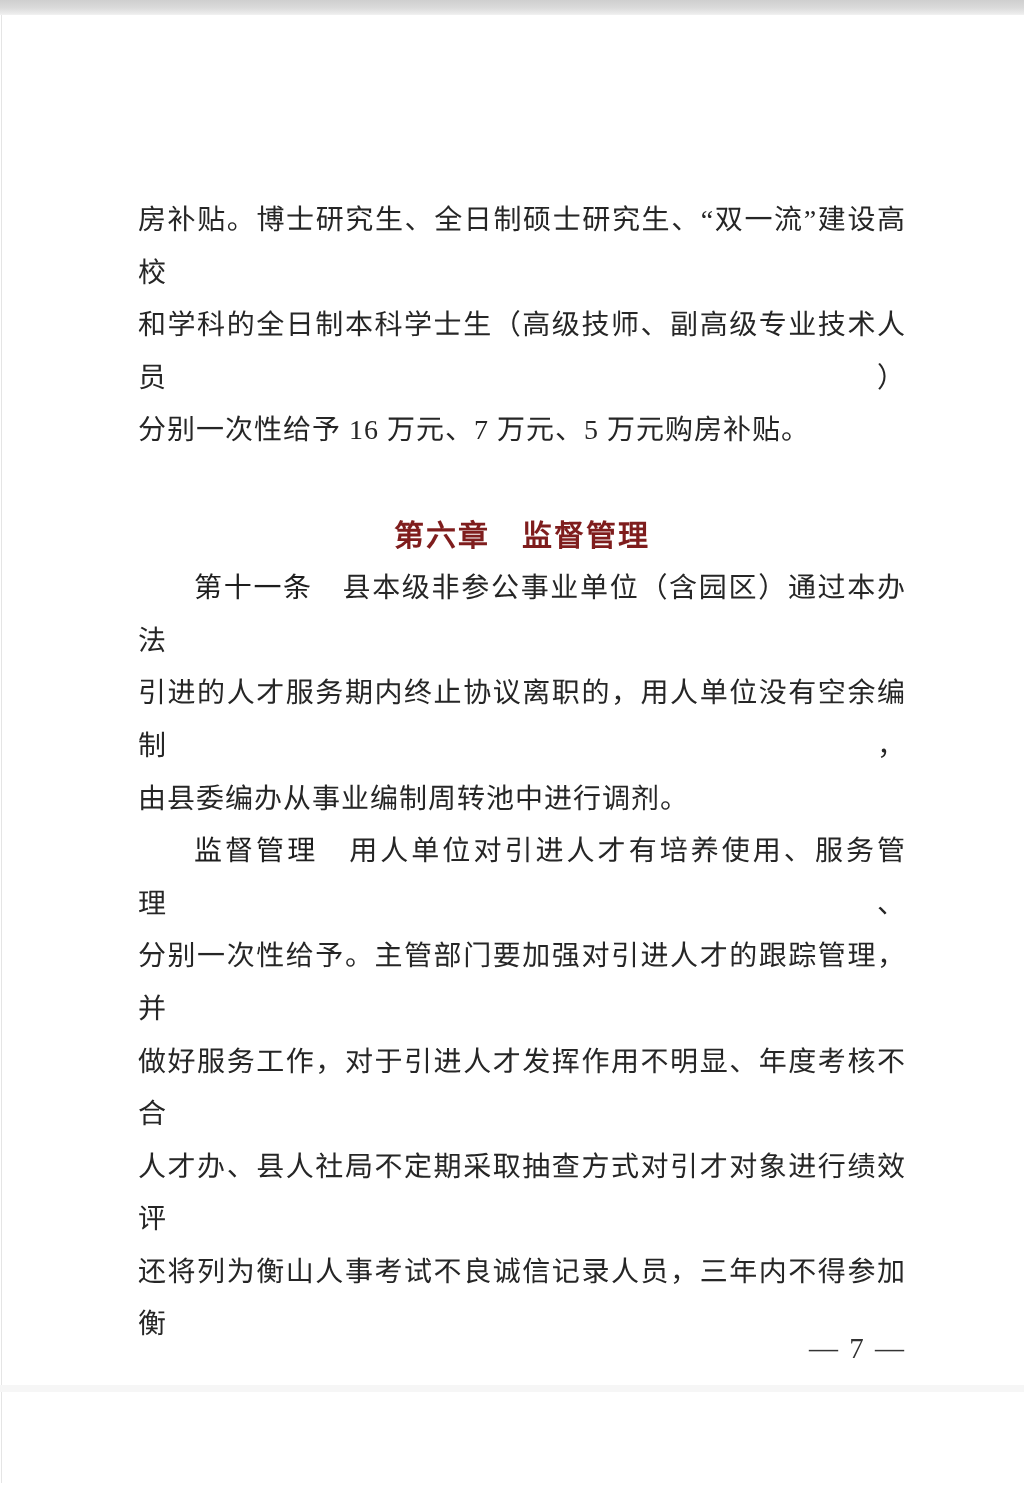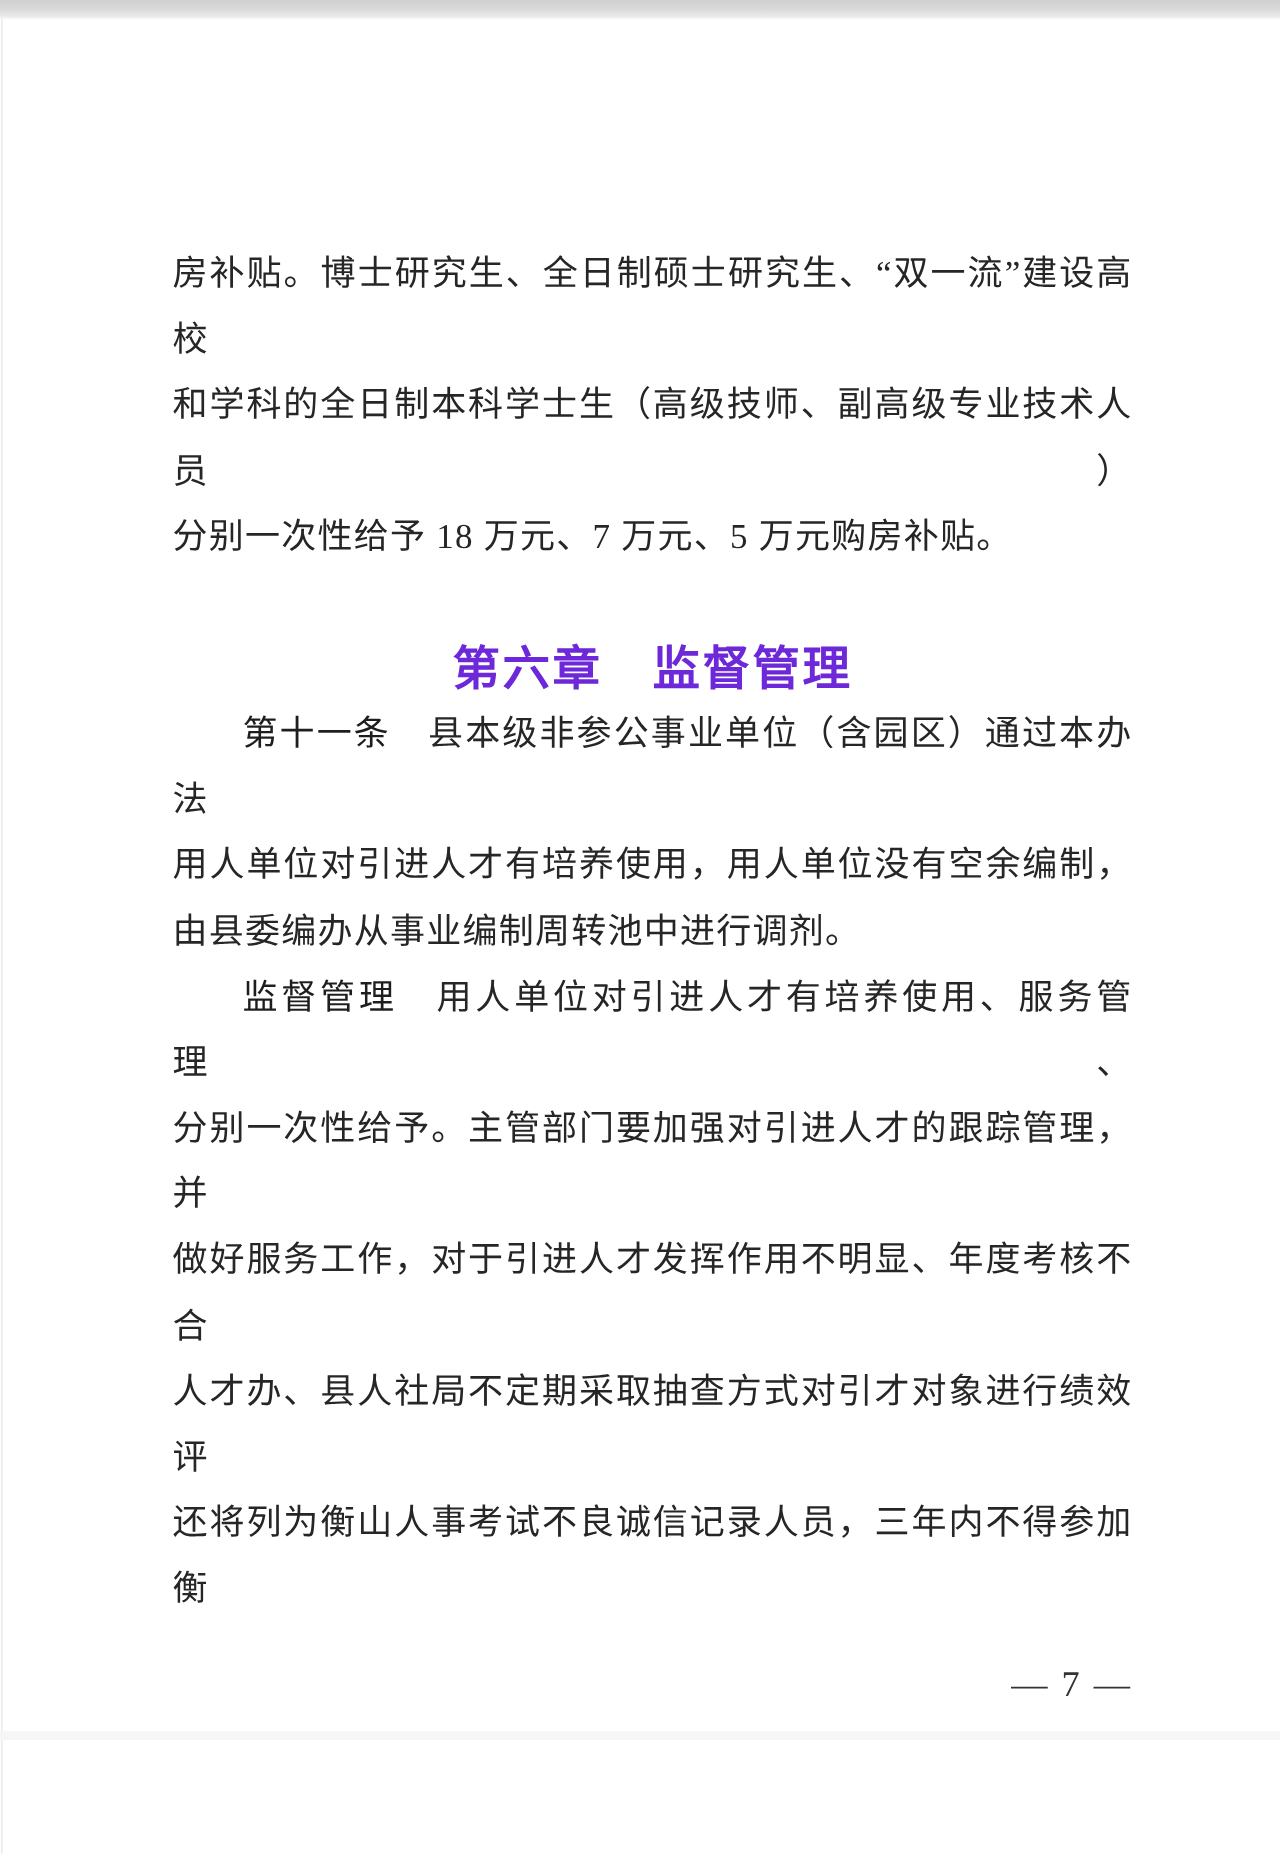--- a/index.html
+++ b/index.html
@@ -62,22 +62,22 @@
   }
   .term {
     font-weight: 400;
     color: #1e1e1e;
   }
   .chapter-heading {
     margin-top: 52.6px;           
     text-align: center;
     text-align-last: center;
     font-weight: 700;
-    font-size: 38px;
-    color: #6d28d9;
+    font-size: 30px;
+    color: #7f1d1d;
     letter-spacing: 2px;
   }
   .page-number {
     position: absolute;
     top: 1332px;
     left: 138px;
     width: 768px;
     text-align: right;
     font-size: 29px;
     color: #333333;
@@ -90,26 +90,26 @@
 <div class="page">
 
   <div class="top-shadow"></div>
   <div class="left-hairline"></div>
   <div class="bottom-shade"></div>
 
   <div class="doc">
 
     <div class="line">房补贴。博士研究生、全日制硕士研究生、“双一流”建设高校</div>
     <div class="line">和学科的全日制本科学士生（高级技师、副高级专业技术人员）</div>
-    <div class="line para-last">分别一次性给予 18 万元、7 万元、5 万元购房补贴。</div>
+    <div class="line para-last">分别一次性给予 16 万元、7 万元、5 万元购房补贴。</div>
 
     <div class="chapter-heading">第六章　监督管理</div>
 
     <div class="line para-first"><span class="term">第十一条</span><span>　县本级非参公事业单位（含园区）通过本办法</span></div>
-    <div class="line">用人单位对引进人才有培养使用，用人单位没有空余编制，</div>
+    <div class="line">引进的人才服务期内终止协议离职的，用人单位没有空余编制，</div>
     <div class="line para-last">由县委编办从事业编制周转池中进行调剂。</div>
 
     <div class="line para-first"><span class="term">监督管理</span><span>　用人单位对引进人才有培养使用、服务管理、</span></div>
     <div class="line">分别一次性给予。主管部门要加强对引进人才的跟踪管理，并</div>
     <div class="line">做好服务工作，对于引进人才发挥作用不明显、年度考核不合</div>
     <div class="line">人才办、县人社局不定期采取抽查方式对引才对象进行绩效评</div>
     <div class="line">还将列为衡山人事考试不良诚信记录人员，三年内不得参加衡</div>
 
   </div>
 

